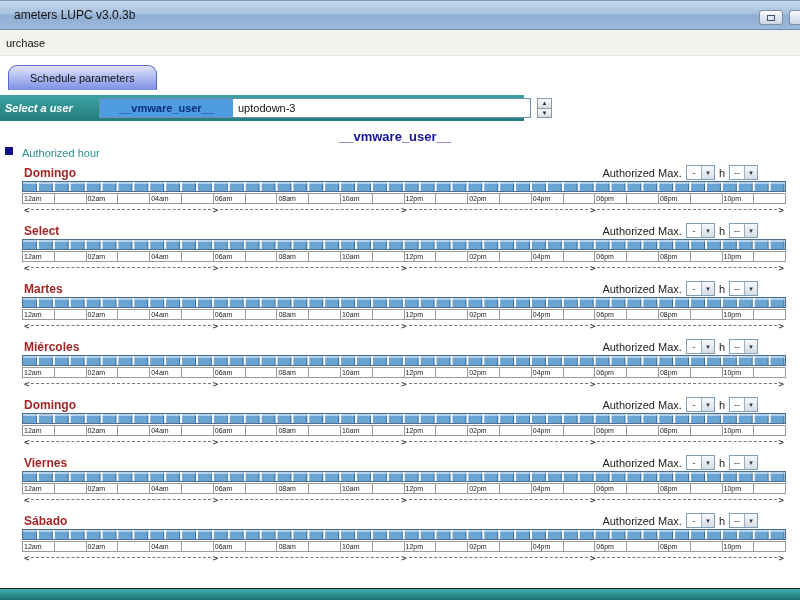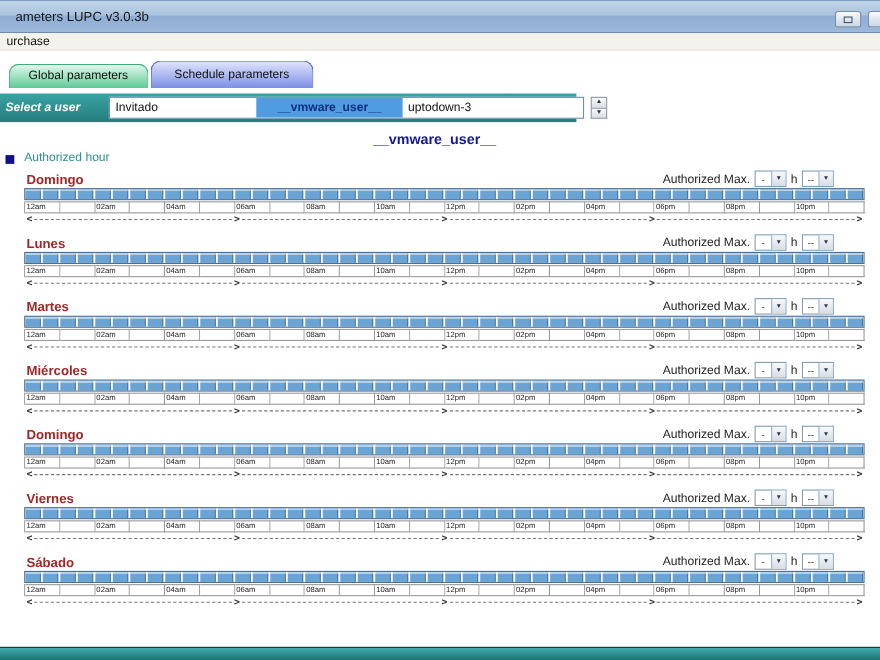--- a/index.html
+++ b/index.html
@@ -27,21 +27,21 @@
     border: 1px solid #7e8fa5; border-radius: 3px;
     background: linear-gradient(180deg, #fdfdfe, #e2e8f0 45%, #ccd7e5);
     display: flex; align-items: center; justify-content: center;
   }
   .btn-max { right: 17px; width: 24px; }
   .max-icon { width: 8px; height: 6px; border: 1px solid #44546a; }
   .btn-partial { right: 0; width: 11px; border-radius: 3px 0 0 3px; border-right: 0; }
 
   
   .menu-bar {
-    height: 16px; background: #f4f2ec;
+    height: 26px; background: #f4f2ec;
     display: flex; align-items: center; padding-left: 1px;
     border-bottom: 1px solid #eae7de;
   }
   .menu-item { font-size: 11px; color: #111; padding: 3px 5px; }
 
   
   .tab-bar {
     display: flex; align-items: flex-end;
     padding-left: 8px; margin-top: 6px; height: 28px; gap: 2px;
   }
@@ -88,21 +88,21 @@
     display: flex; align-items: center; justify-content: center;
   }
   .spin-btn + .spin-btn { border-top: 0; }
 
   
   .selected-user-title {
     width: 790px; text-align: center;
     color: #14149c; font-weight: bold; font-size: 13px;
     margin: 8px 0 2px;
   }
-  .legend { display: flex; align-items: flex-end; gap: 9px; margin: 3px 0 5px 5px; }
+  .legend { display: flex; align-items: flex-start; gap: 9px; margin: 3px 0 5px 5px; }
   .legend-square { width: 8px; height: 8px; background: #10108a; flex: none; }
   .legend-label { font-size: 11px; color: #2d8f8f; }
 
   
   .days { padding: 0 14px 0 22px; }
   .day { margin-bottom: 8px; }
   .day-header { display: flex; justify-content: space-between; align-items: center; height: 17px; }
   .day-name { font-size: 12px; font-weight: bold; color: #a32626; padding-left: 2px; }
   .max-group { display: flex; align-items: center; gap: 4px; margin-right: 28px; }
   .max-label { font-size: 11px; color: #222; }
@@ -154,28 +154,26 @@
     <div class="max-icon"></div>
   </div>
   <div class="win-btn btn-partial"></div>
 </div>
 
 <div class="menu-bar">
   <span class="menu-item">urchase</span>
 </div>
 
 <div class="tab-bar">
-  <div class="tab global">Global parameters</div>
   <div class="tab schedule">Schedule parameters</div>
 </div>
 
 <div class="user-bar">
   <span class="select-label">Select a user</span>
   <div class="user-list">
-    <div class="user-item">Invitado</div>
     <div class="user-item selected">__vmware_user__</div>
     <div class="user-item">uptodown-3</div>
   </div>
   <div class="spinner">
     <div class="spin-btn">▲</div>
     <div class="spin-btn">▼</div>
   </div>
 </div>
 
 <div class="selected-user-title">__vmware_user__</div>
@@ -237,21 +235,21 @@
         <span class="arr">&gt;</span>
         <span class="dash"></span>
         <span class="arr">&gt;</span>
         <span class="dash"></span>
         <span class="arr">&gt;</span>
       </div>
   </section>
 
   <section class="day">
     <div class="day-header">
-      <span class="day-name">Lunes</span>
+      <span class="day-name">Select</span>
       <span class="max-group">
         <span class="max-label">Authorized Max.</span>
         <span class="combo">
           <span class="combo-value">-</span>
           <span class="combo-btn">▼</span>
         </span>
         <span class="h-label">h</span>
         <span class="combo">
           <span class="combo-value">--</span>
           <span class="combo-btn">▼</span>

